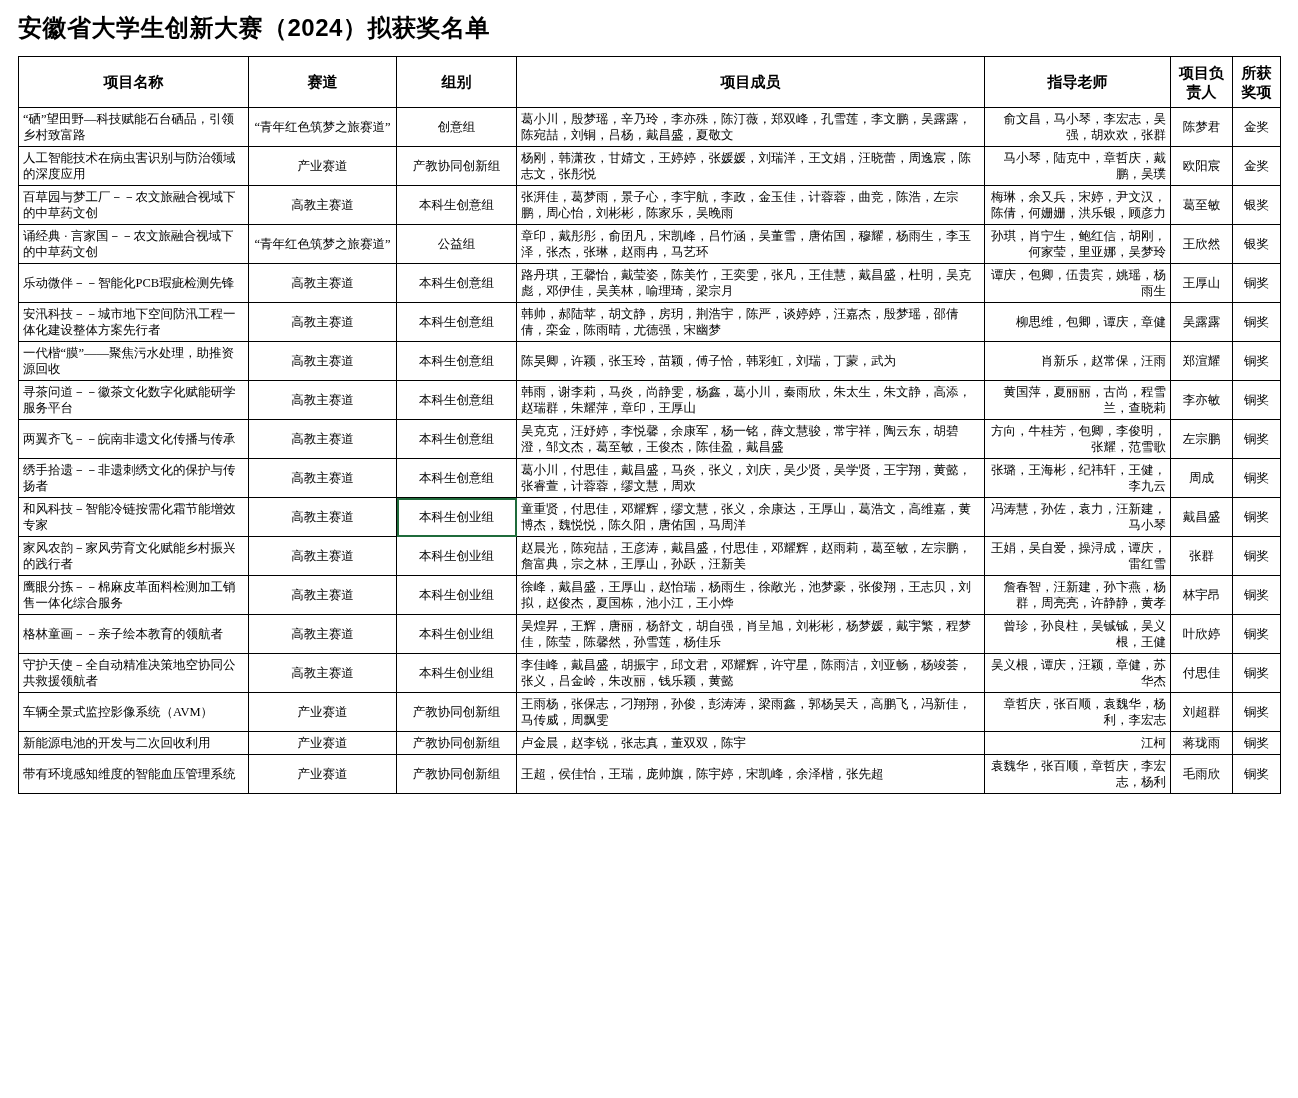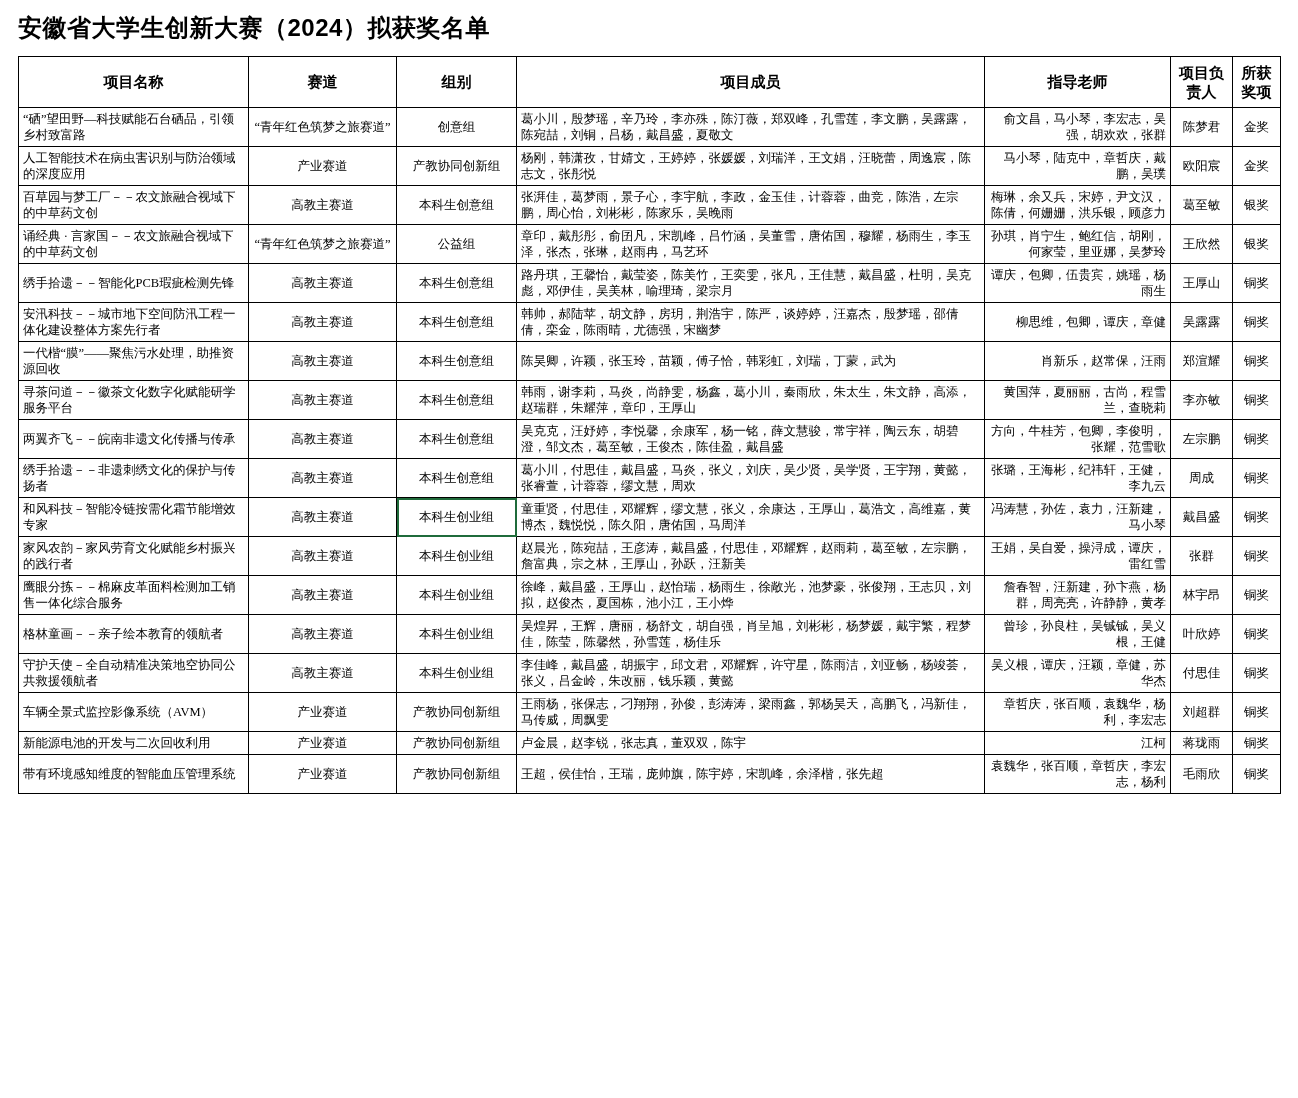--- a/index.html
+++ b/index.html
@@ -150,21 +150,21 @@
         <tr>
           <td class="name">诵经典 · 言家国－－农文旅融合视域下的中草药文创</td>
           <td class="track">“青年红色筑梦之旅赛道”</td>
           <td class="group">公益组</td>
           <td class="members">章印，戴彤彤，俞囝凡，宋凯峰，吕竹涵，吴董雪，唐佑国，穆耀，杨雨生，李玉泽，张杰，张琳，赵雨冉，马艺环</td>
           <td class="teacher">孙琪，肖宁生，鲍红信，胡刚，何家莹，里亚娜，吴梦玲</td>
           <td class="leader">王欣然</td>
           <td class="award">银奖</td>
         </tr>
         <tr>
-          <td class="name">绣手拾遗－－智能化PCB瑕疵检测先锋</td>
+          <td class="name">乐动微伴－－智能化PCB瑕疵检测先锋</td>
           <td class="track">高教主赛道</td>
           <td class="group">本科生创意组</td>
           <td class="members">路丹琪，王馨怡，戴莹姿，陈美竹，王奕雯，张凡，王佳慧，戴昌盛，杜明，吴克彪，邓伊佳，吴美林，喻理琦，梁宗月</td>
           <td class="teacher">谭庆，包卿，伍贵宾，姚瑶，杨雨生</td>
           <td class="leader">王厚山</td>
           <td class="award">铜奖</td>
         </tr>
         <tr>
           <td class="name">安汛科技－－城市地下空间防汛工程一体化建设整体方案先行者</td>
           <td class="track">高教主赛道</td>

